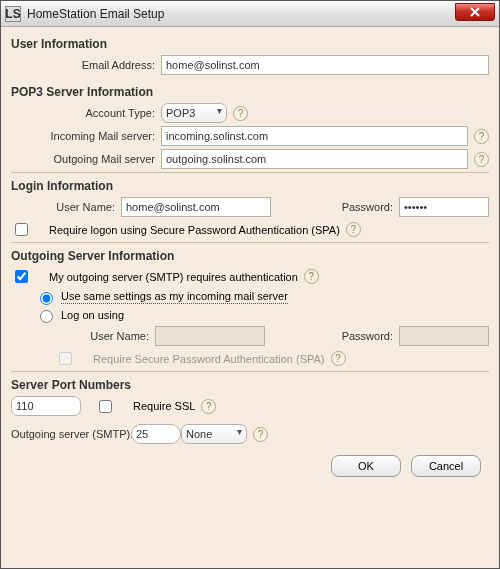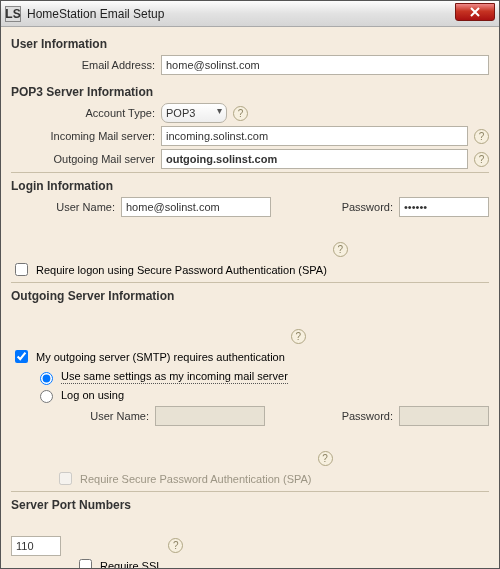--- a/index.html
+++ b/index.html
@@ -101,22 +101,21 @@
     display: inline-flex;
     align-items: center; justify-content: center;
     font-size: 10px;
     color: #8c8363;
     margin-left: 6px;
     background: #f7f0df;
   }
   .checkbox {
     display: inline-flex;
     align-items: center;
-    gap: 5px;
-    margin-top: 40px;
+    gap: 18px;
   }
   .checkbox input { width:13px; height:13px; }
   .radio-row {
     display:flex; align-items:center; gap:5px;
     margin: 2px 0 2px 24px;
   }
   .sub-disabled { color: #9c9584; }
   .sub-indent { margin-left: 44px; }
   .btnbar {
     display:flex; justify-content:flex-end; gap:10px;
@@ -186,21 +185,21 @@
       </span>
       <span class="help">?</span>
     </div>
     <div class="row">
       <label class="fld" style="width:150px">Incoming Mail server:</label>
       <input type="text" style="flex: 1 1 0%;" value="incoming.solinst.com">
       <span class="help">?</span>
     </div>
     <div class="row">
       <label class="fld" style="width:150px">Outgoing Mail server</label>
-      <input type="text" style="flex: 1 1 0%; font-weight: bold;" value="outgoing.solinst.com">
+      <input type="text" style="flex: 1 1 0%;" value="outgoing.solinst.com">
       <span class="help">?</span>
     </div>
 
     <hr class="hr">
 
     <div class="section-title">Login Information</div>
     <div class="row">
       <label class="fld" style="width:110px">User Name:</label>
       <input type="text" style="width: 150px;" value="home@solinst.com">
       <label class="fld" style="width:120px;margin-left:auto">Password:</label>
@@ -243,21 +242,21 @@
         <input type="checkbox" disabled="" style="">
         <span>Require Secure Password Authentication (SPA)</span>
       </label>
       <span class="help">?</span>
     </div>
 
     <hr class="hr">
 
     <div class="section-title">Server Port Numbers</div>
     <div class="row">
-      <input type="text" style="width: 50px;" value="110">
+      <input type="text" style="width: 70px; border-radius: 7px;" value="110">
       <span style="width:14px"></span>
       <label class="checkbox">
         <input type="checkbox" style="">
         <span>Require SSL</span>
       </label>
       <span class="help">?</span>
     </div>
     <div class="row" style="margin-top:8px">
       <label class="fld" style="width:120px;text-align:left">Outgoing server (SMTP):</label>
       <input type="text" style="width: 50px; border-radius: 10px;" value="25">

